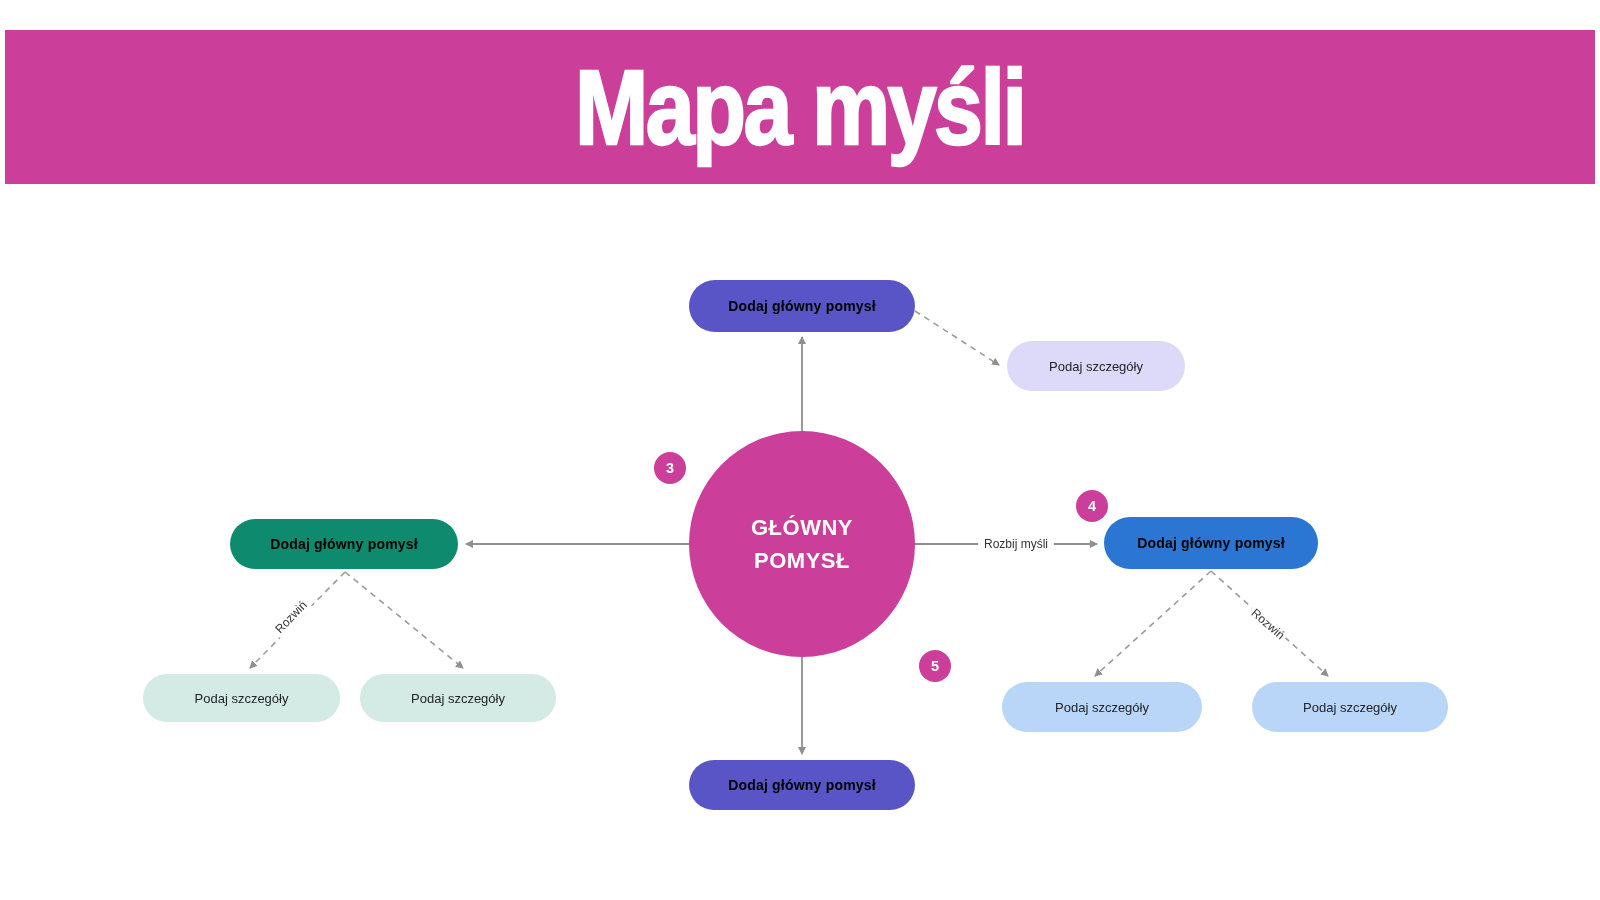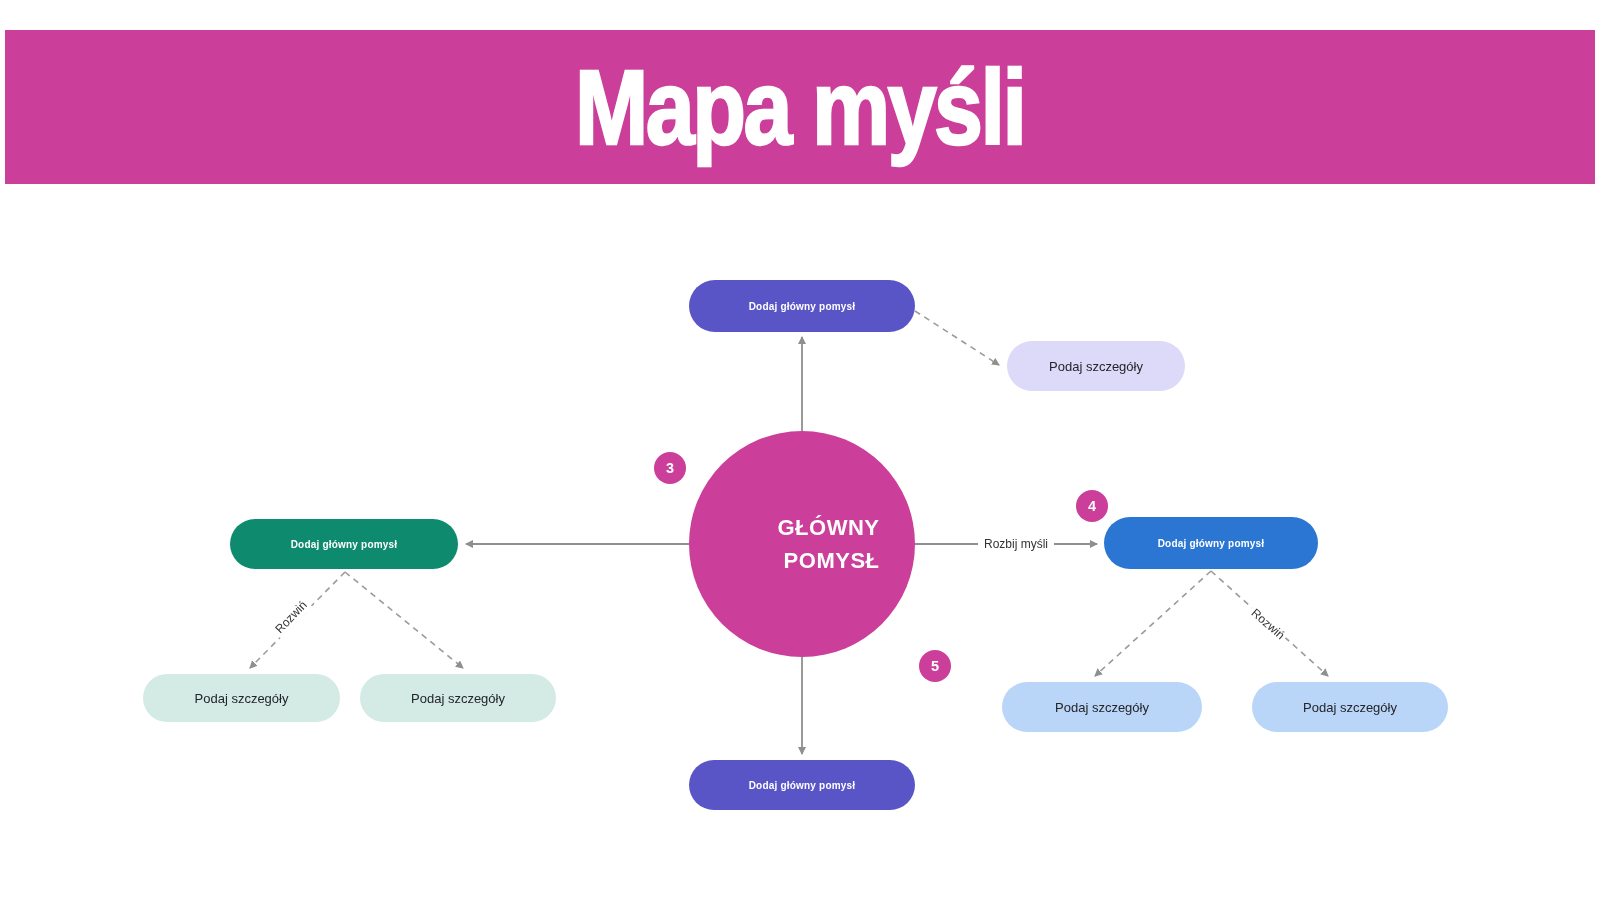--- a/index.html
+++ b/index.html
@@ -75,26 +75,25 @@
     border-radius: 50%;
     color: #ffffff;
   }
   .center-node span {
     display: block;
     width: 155px;
     font-size: 22px;
     font-weight: 700;
     letter-spacing: 0.5px;
     line-height: 1.5;
-    text-align: right;
   }
   .branch {
-    color: #ffffff;
-    font-weight: 700;
-    font-size: 10px;
+    color: #000000;
+    font-weight: 700;
+    font-size: 14px;
     border-radius: 26px;
     letter-spacing: 0.2px;
   }
   .branch.top    { left: 689px;  top: 254px; width: 226px; height: 52px; }
   .branch.left   { left: 230px;  top: 493px; width: 228px; height: 50px; }
   .branch.right  { left: 1104px; top: 491px; width: 214px; height: 52px; }
   .branch.bottom { left: 689px;  top: 734px; width: 226px; height: 50px; }
   .detail {
     color: #24242a;
     font-size: 13px;

